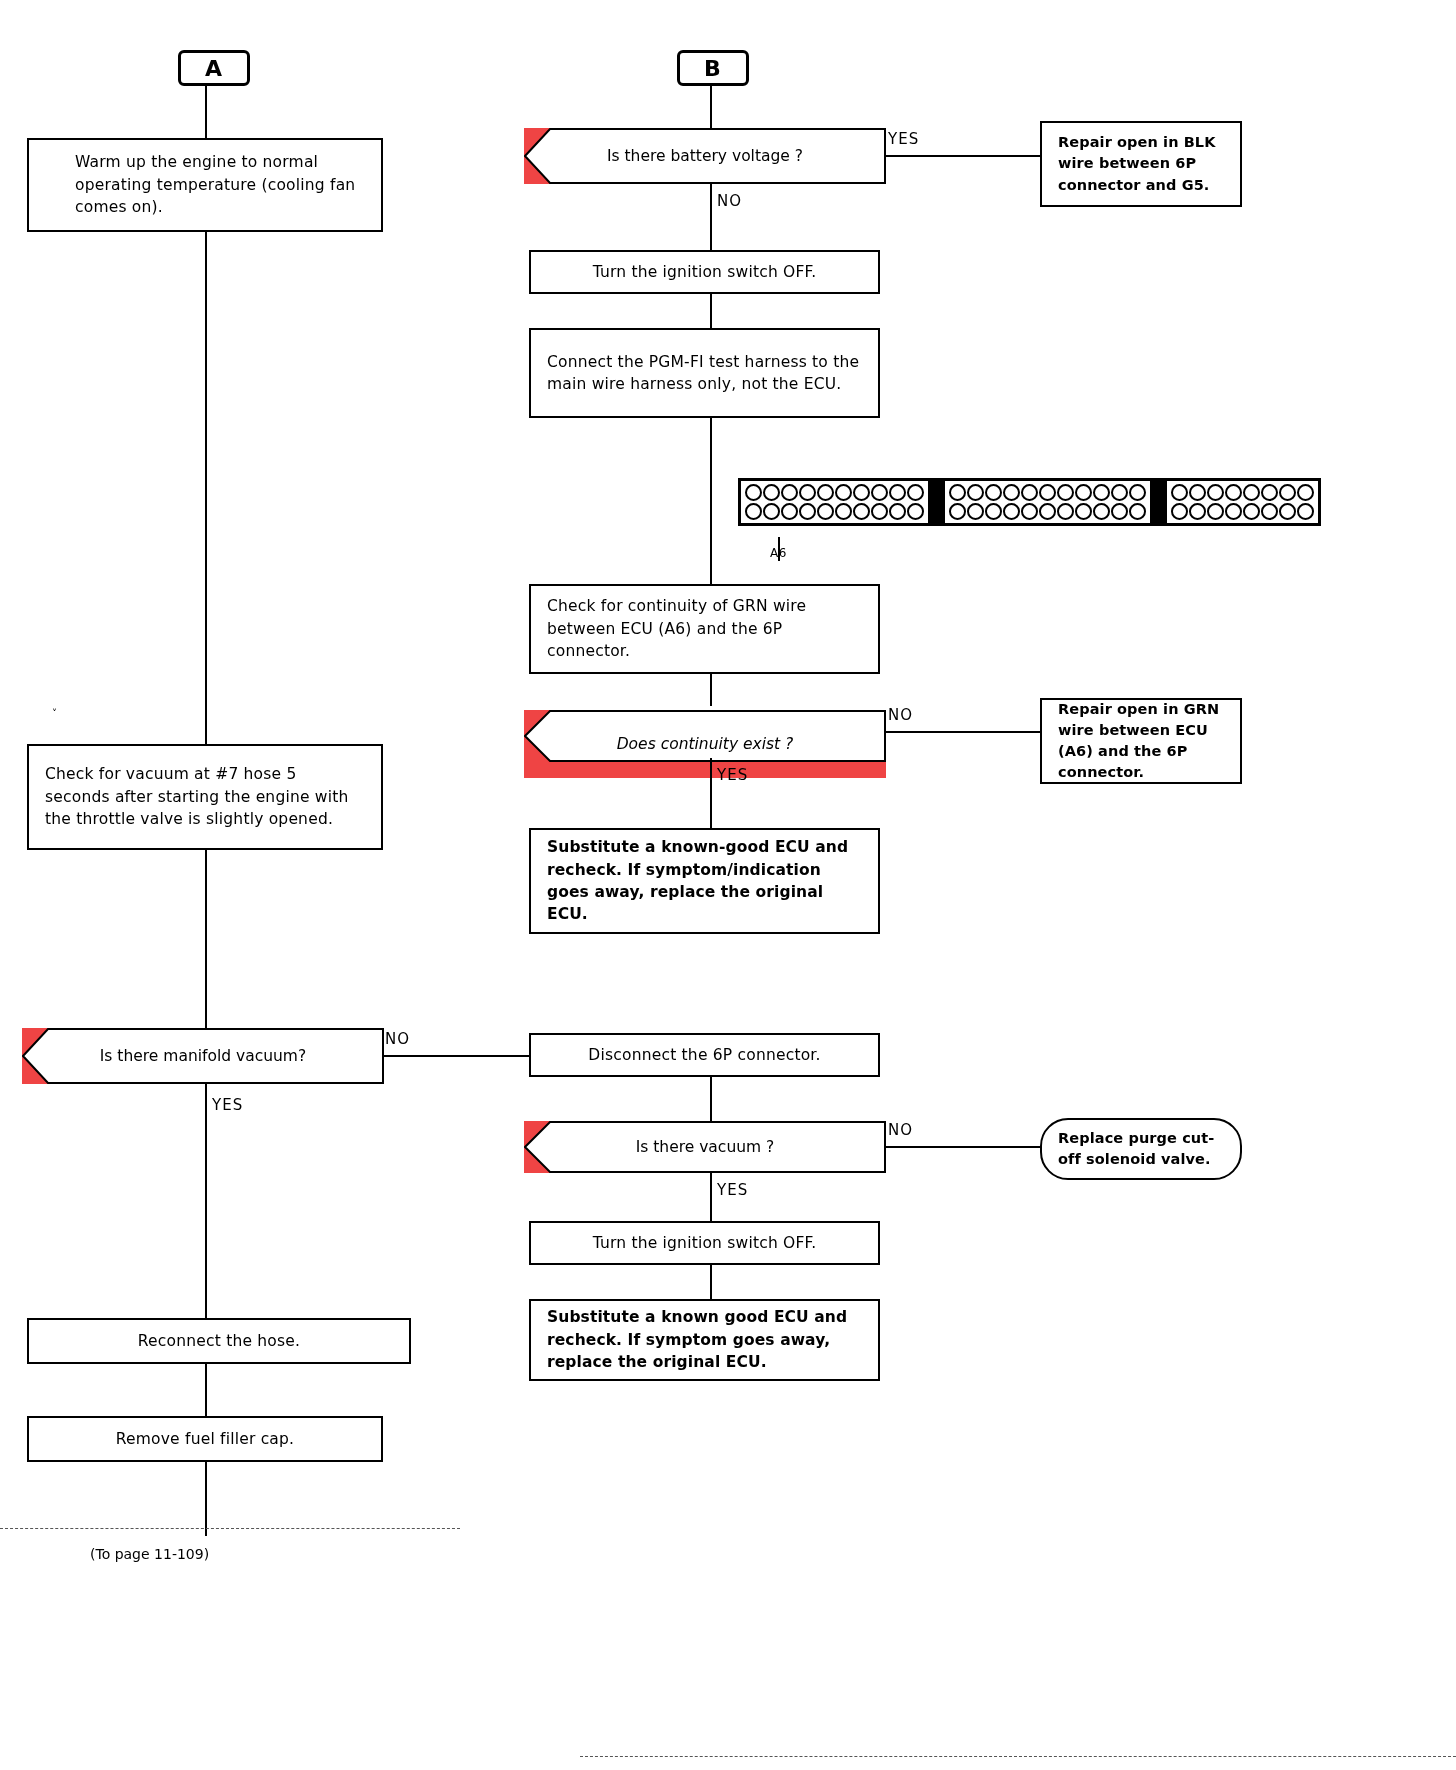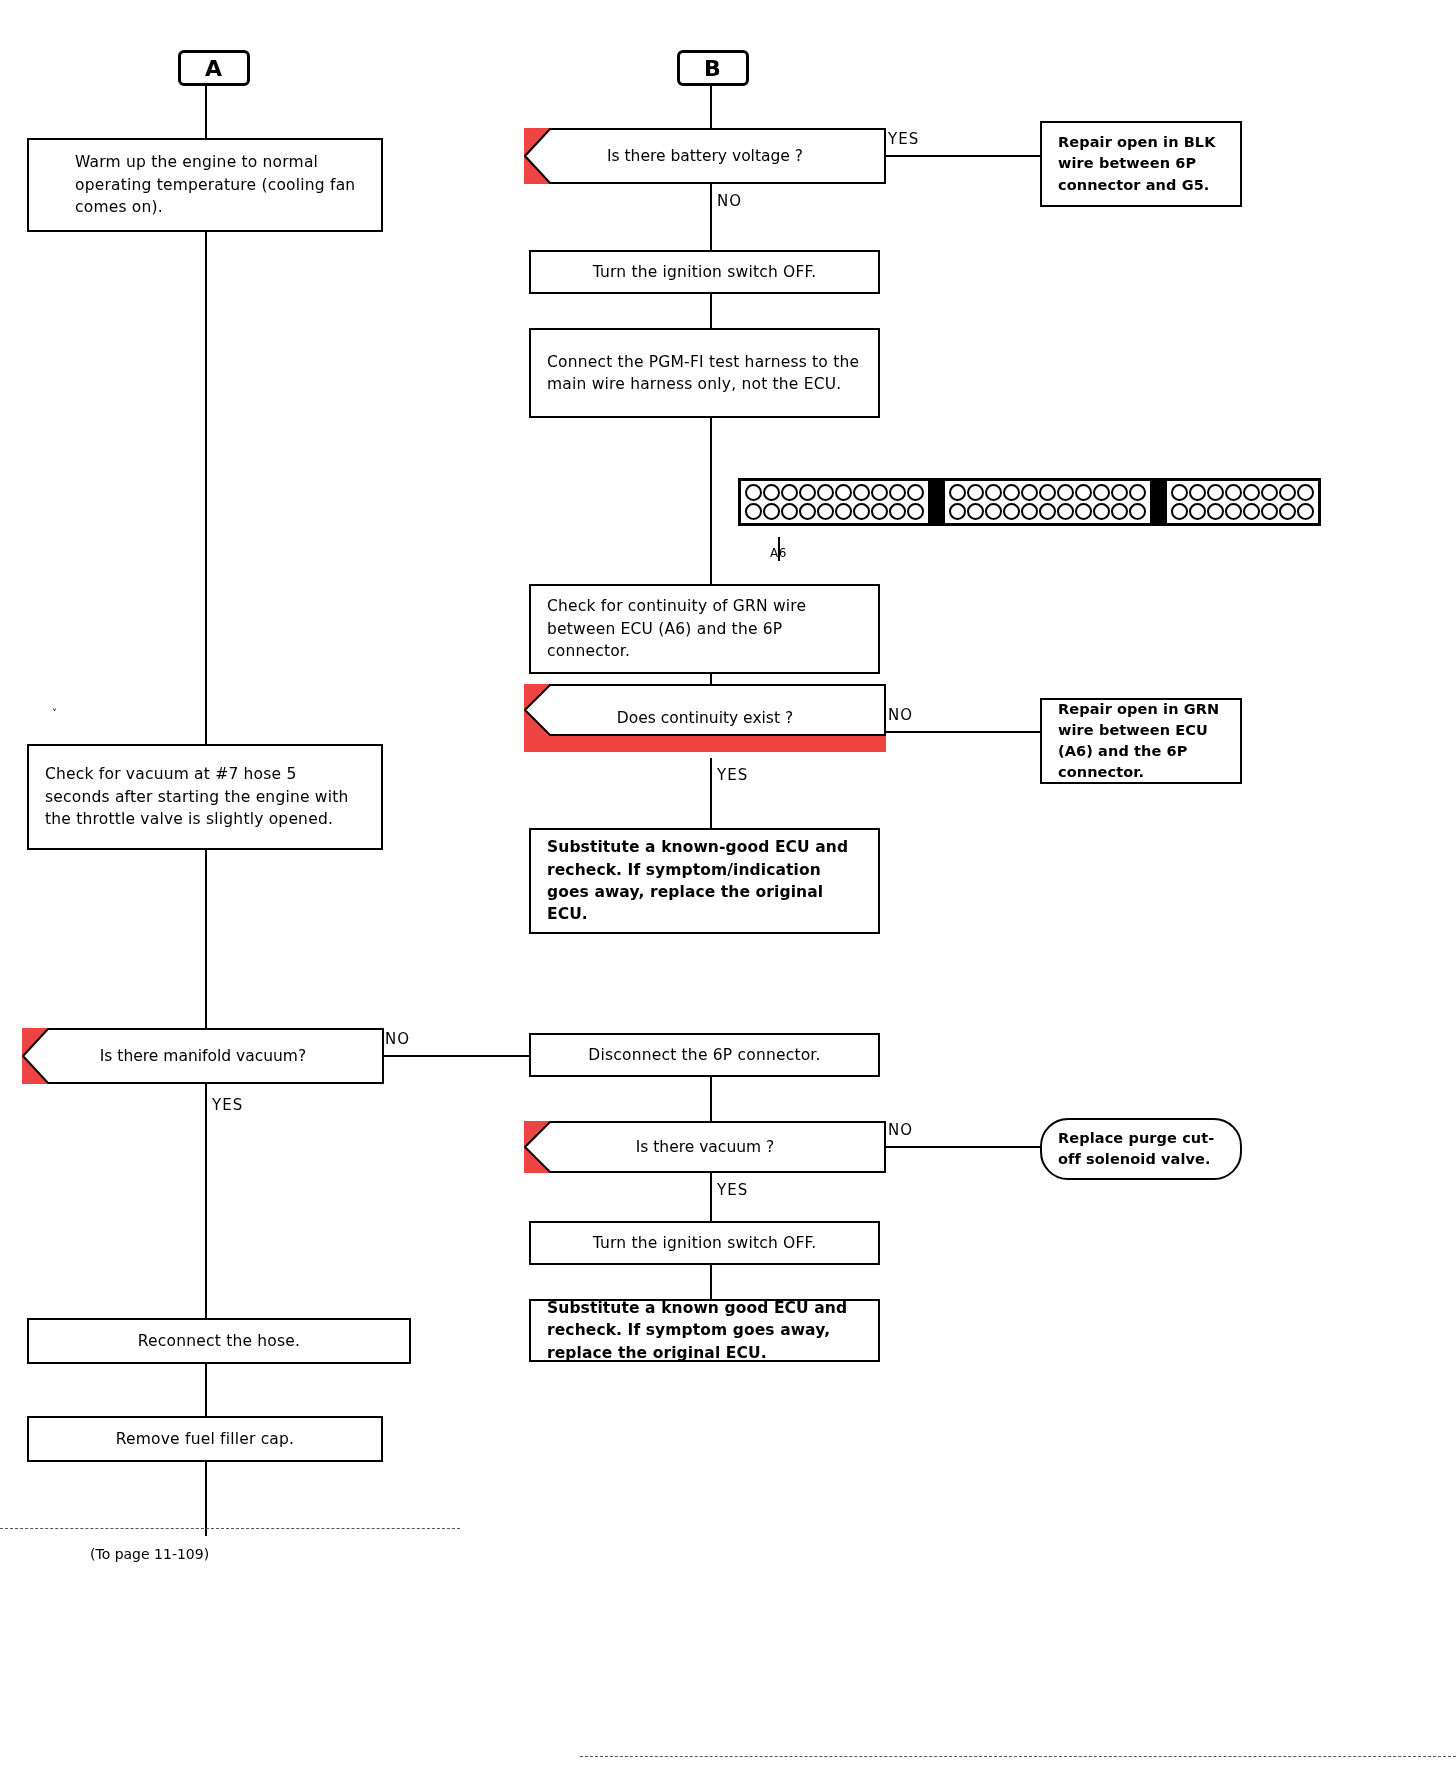--- a/index.html
+++ b/index.html
@@ -240,21 +240,21 @@
   </div>
 
   <div class="a6lead" style="left:778px;top:537px;height:24px;"></div>
   <div class="a6txt" style="left:770px;top:546px;">A6</div>
 
   <div class="abs pbox" style="left:529px;top:584px;width:351px;height:90px;">
     <span>Check for continuity of GRN wire between ECU (A6) and the 6P connector.</span>
   </div>
   <div class="vline" style="left:710px;top:674px;height:32px;"></div>
 
-  <div class="dec" style="left:524px;top:684px;width:362px;height:68px;">
+  <div class="dec" style="left:524px;top:710px;width:362px;height:68px;font-style:italic;">
     <svg class="hexsvg" width="362" height="52" viewBox="0 0 362 52">
       <polygon points="26,1 361,1 361,51 26,51 1,26" fill="#fff" stroke="#000" stroke-width="2"></polygon>
     </svg>
     <span class="lbl">Does continuity exist ?</span>
   </div>
 
   <div class="hline" style="left:886px;top:731px;width:154px;"></div>
   <div class="blabel" style="left:888px;top:706px;">NO</div>
 
   <div class="abs pbox bold" style="left:1040px;top:698px;width:202px;height:86px;font-size:14.5px;">
@@ -289,19 +289,19 @@
   </div>
 
   <div class="vline" style="left:710px;top:1173px;height:48px;"></div>
   <div class="blabel" style="left:717px;top:1181px;">YES</div>
 
   <div class="abs pbox center" style="left:529px;top:1221px;width:351px;height:44px;">
     <span>Turn the ignition switch OFF.</span>
   </div>
   <div class="vline" style="left:710px;top:1265px;height:34px;"></div>
 
-  <div class="abs pbox bold" style="left:529px;top:1299px;width:351px;height:63px;">
+  <div class="abs pbox bold" style="left:529px;top:1299px;width:351px;height:82px;">
     <span>Substitute a known good ECU and recheck. If symptom goes away, replace the original ECU.</span>
   </div>
 
   <div class="edgemark" style="left:580px;top:1756px;width:876px;"></div>
 
 </div>
 
 </body></html>

